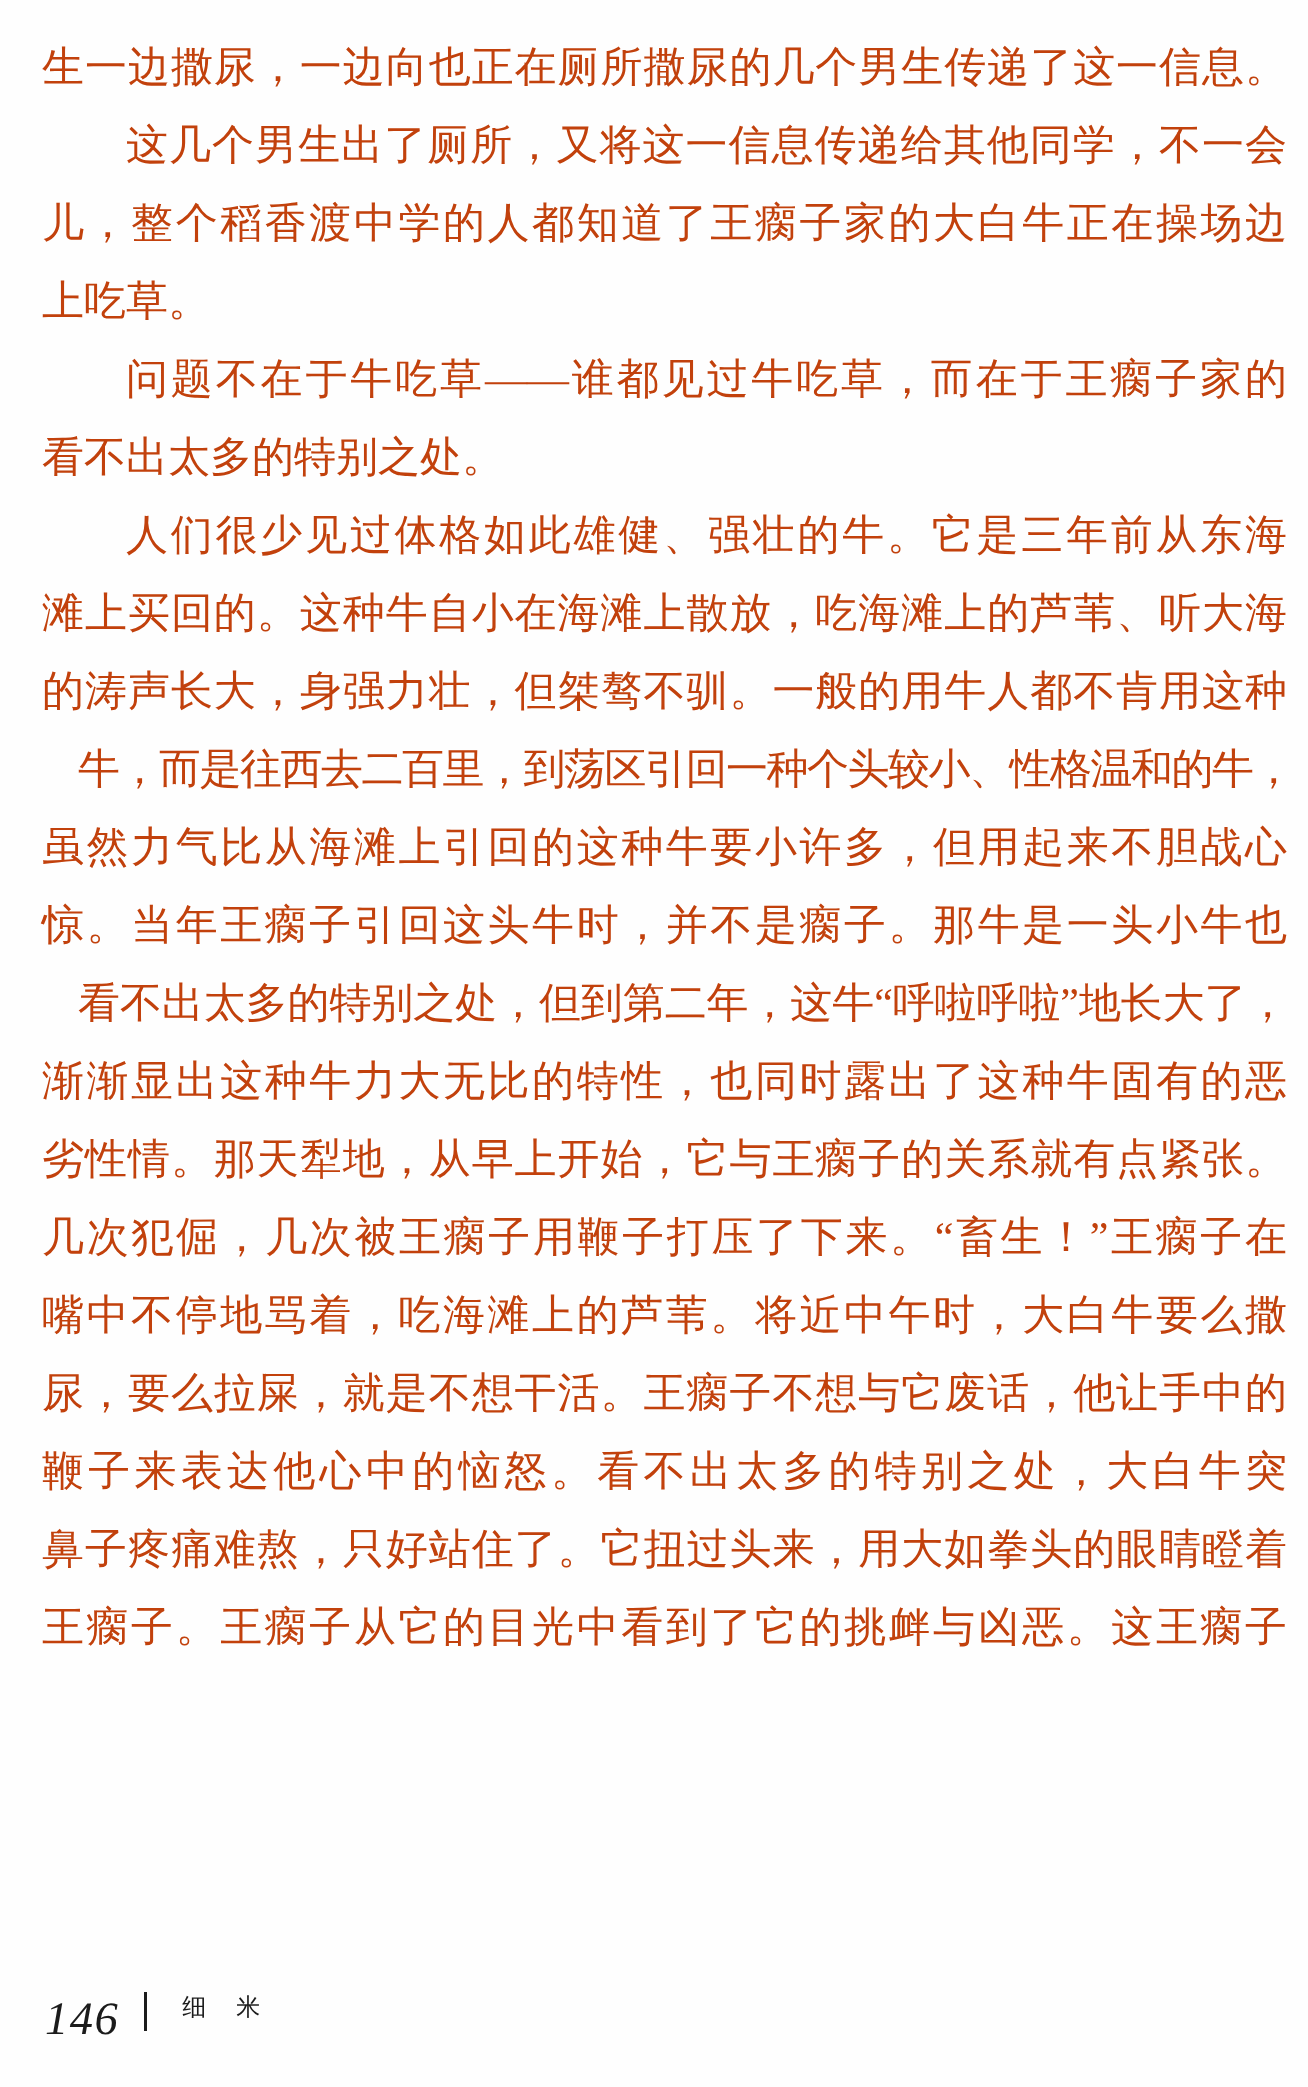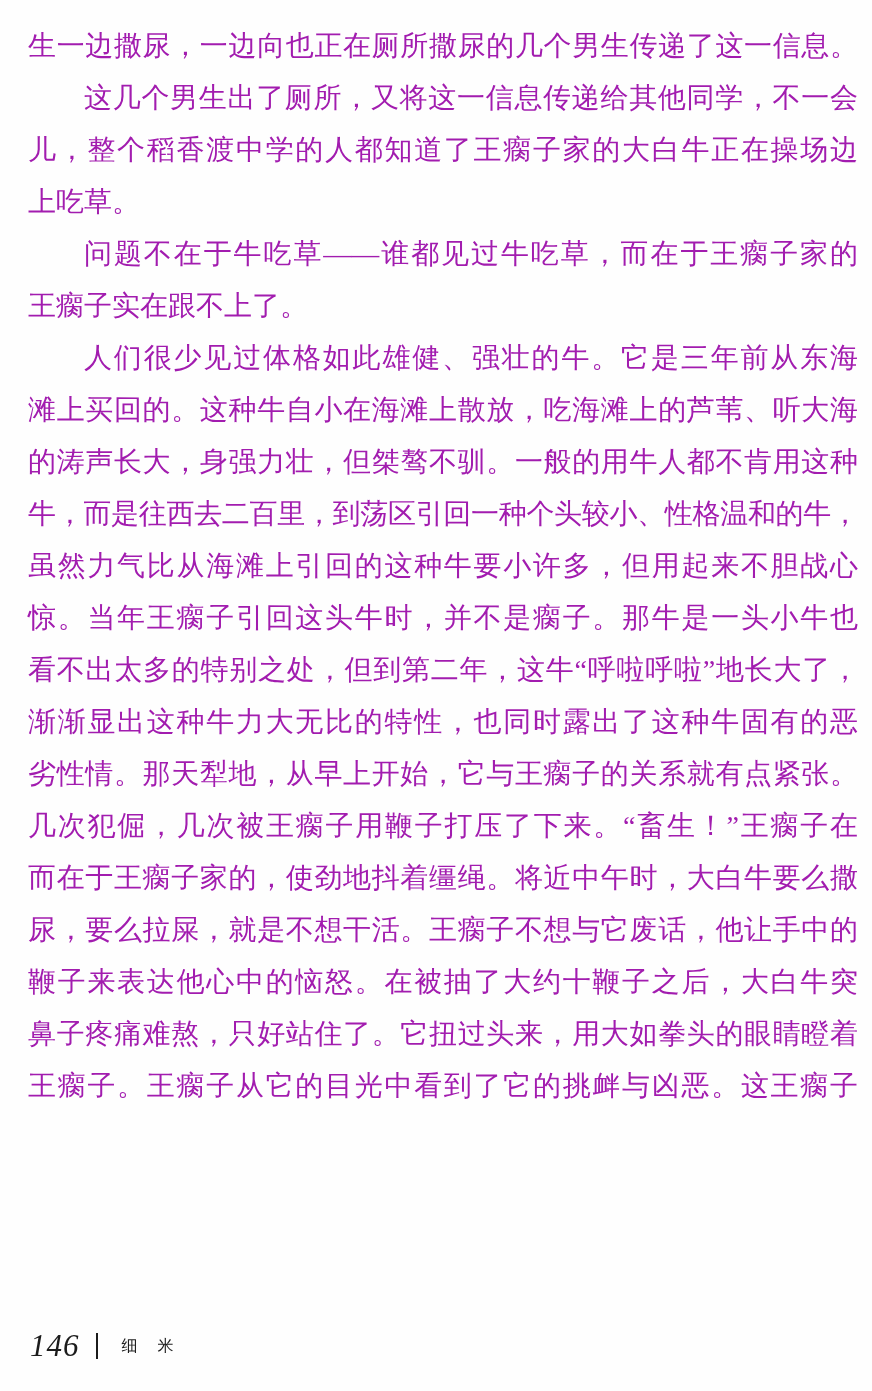--- a/index.html
+++ b/index.html
@@ -18,41 +18,41 @@
   .text-block {
     position: absolute;
     left: 28px;
     top: 20px;
     width: 830px;
   }
   .line {
     font-size: 28px;
     line-height: 52px;
     height: 52px;
-    color: #a21caf;
+    color: #c2410c;
     white-space: nowrap;
     text-align: justify;
     text-align-last: justify;
     text-justify: inter-character;
   }
   .line.short {
     text-align: right;
     text-align-last: left;
   }
   .line.indent {
     text-indent: 56px;
   }
-  .line.tight1 { letter-spacing: -1px; }
+  .line.tight1 { letter-spacing: -1px; margin-left: 24px; }
   .line.tight2 { letter-spacing: -2.6px; }
   .page-footer {
     position: absolute;
     left: 30px;
     top: 1328px;
     display: flex;
-    align-items: center;
+    align-items: flex-start;
     color: #1b1b1b;
   }
   .page-number {
     font-size: 31px;
     font-style: italic;
     letter-spacing: 1px;
   }
   .footer-divider {
     width: 2px;
     height: 26px;
@@ -68,34 +68,34 @@
 </head>
 <body>
 
 <div class="book-page">
   <div class="text-block">
     <div class="line">生一边撒尿，一边向也正在厕所撒尿的几个男生传递了这一信息。</div>
     <div class="line indent">这几个男生出了厕所，又将这一信息传递给其他同学，不一会</div>
     <div class="line">儿，整个稻香渡中学的人都知道了王瘸子家的大白牛正在操场边</div>
     <div class="line short">上吃草。</div>
     <div class="line indent">问题不在于牛吃草——谁都见过牛吃草，而在于王瘸子家的</div>
-    <div class="line short">王瘸子实在跟不上了。</div>
+    <div class="line short">看不出太多的特别之处。</div>
     <div class="line indent">人们很少见过体格如此雄健、强壮的牛。它是三年前从东海</div>
     <div class="line">滩上买回的。这种牛自小在海滩上散放，吃海滩上的芦苇、听大海</div>
     <div class="line">的涛声长大，身强力壮，但桀骜不驯。一般的用牛人都不肯用这种</div>
     <div class="line tight1">牛，而是往西去二百里，到荡区引回一种个头较小、性格温和的牛，</div>
     <div class="line">虽然力气比从海滩上引回的这种牛要小许多，但用起来不胆战心</div>
     <div class="line">惊。当年王瘸子引回这头牛时，并不是瘸子。那牛是一头小牛也</div>
     <div class="line tight1">看不出太多的特别之处，但到第二年，这牛“呼啦呼啦”地长大了，</div>
     <div class="line">渐渐显出这种牛力大无比的特性，也同时露出了这种牛固有的恶</div>
     <div class="line">劣性情。那天犁地，从早上开始，它与王瘸子的关系就有点紧张。</div>
     <div class="line">几次犯倔，几次被王瘸子用鞭子打压了下来。“畜生！”王瘸子在</div>
-    <div class="line">而在于王瘸子家的，使劲地抖着缰绳。将近中午时，大白牛要么撒</div>
+    <div class="line">嘴中不停地骂着，吃海滩上的芦苇。将近中午时，大白牛要么撒</div>
     <div class="line">尿，要么拉屎，就是不想干活。王瘸子不想与它废话，他让手中的</div>
-    <div class="line">鞭子来表达他心中的恼怒。在被抽了大约十鞭子之后，大白牛突</div>
+    <div class="line">鞭子来表达他心中的恼怒。看不出太多的特别之处，大白牛突</div>
     <div class="line">鼻子疼痛难熬，只好站住了。它扭过头来，用大如拳头的眼睛瞪着</div>
     <div class="line">王瘸子。王瘸子从它的目光中看到了它的挑衅与凶恶。这王瘸子</div>
   </div>
 
   <div class="page-footer">
     <span class="page-number">146</span>
     <span class="footer-divider"></span>
     <span class="book-title">细　米</span>
   </div>
 </div>

